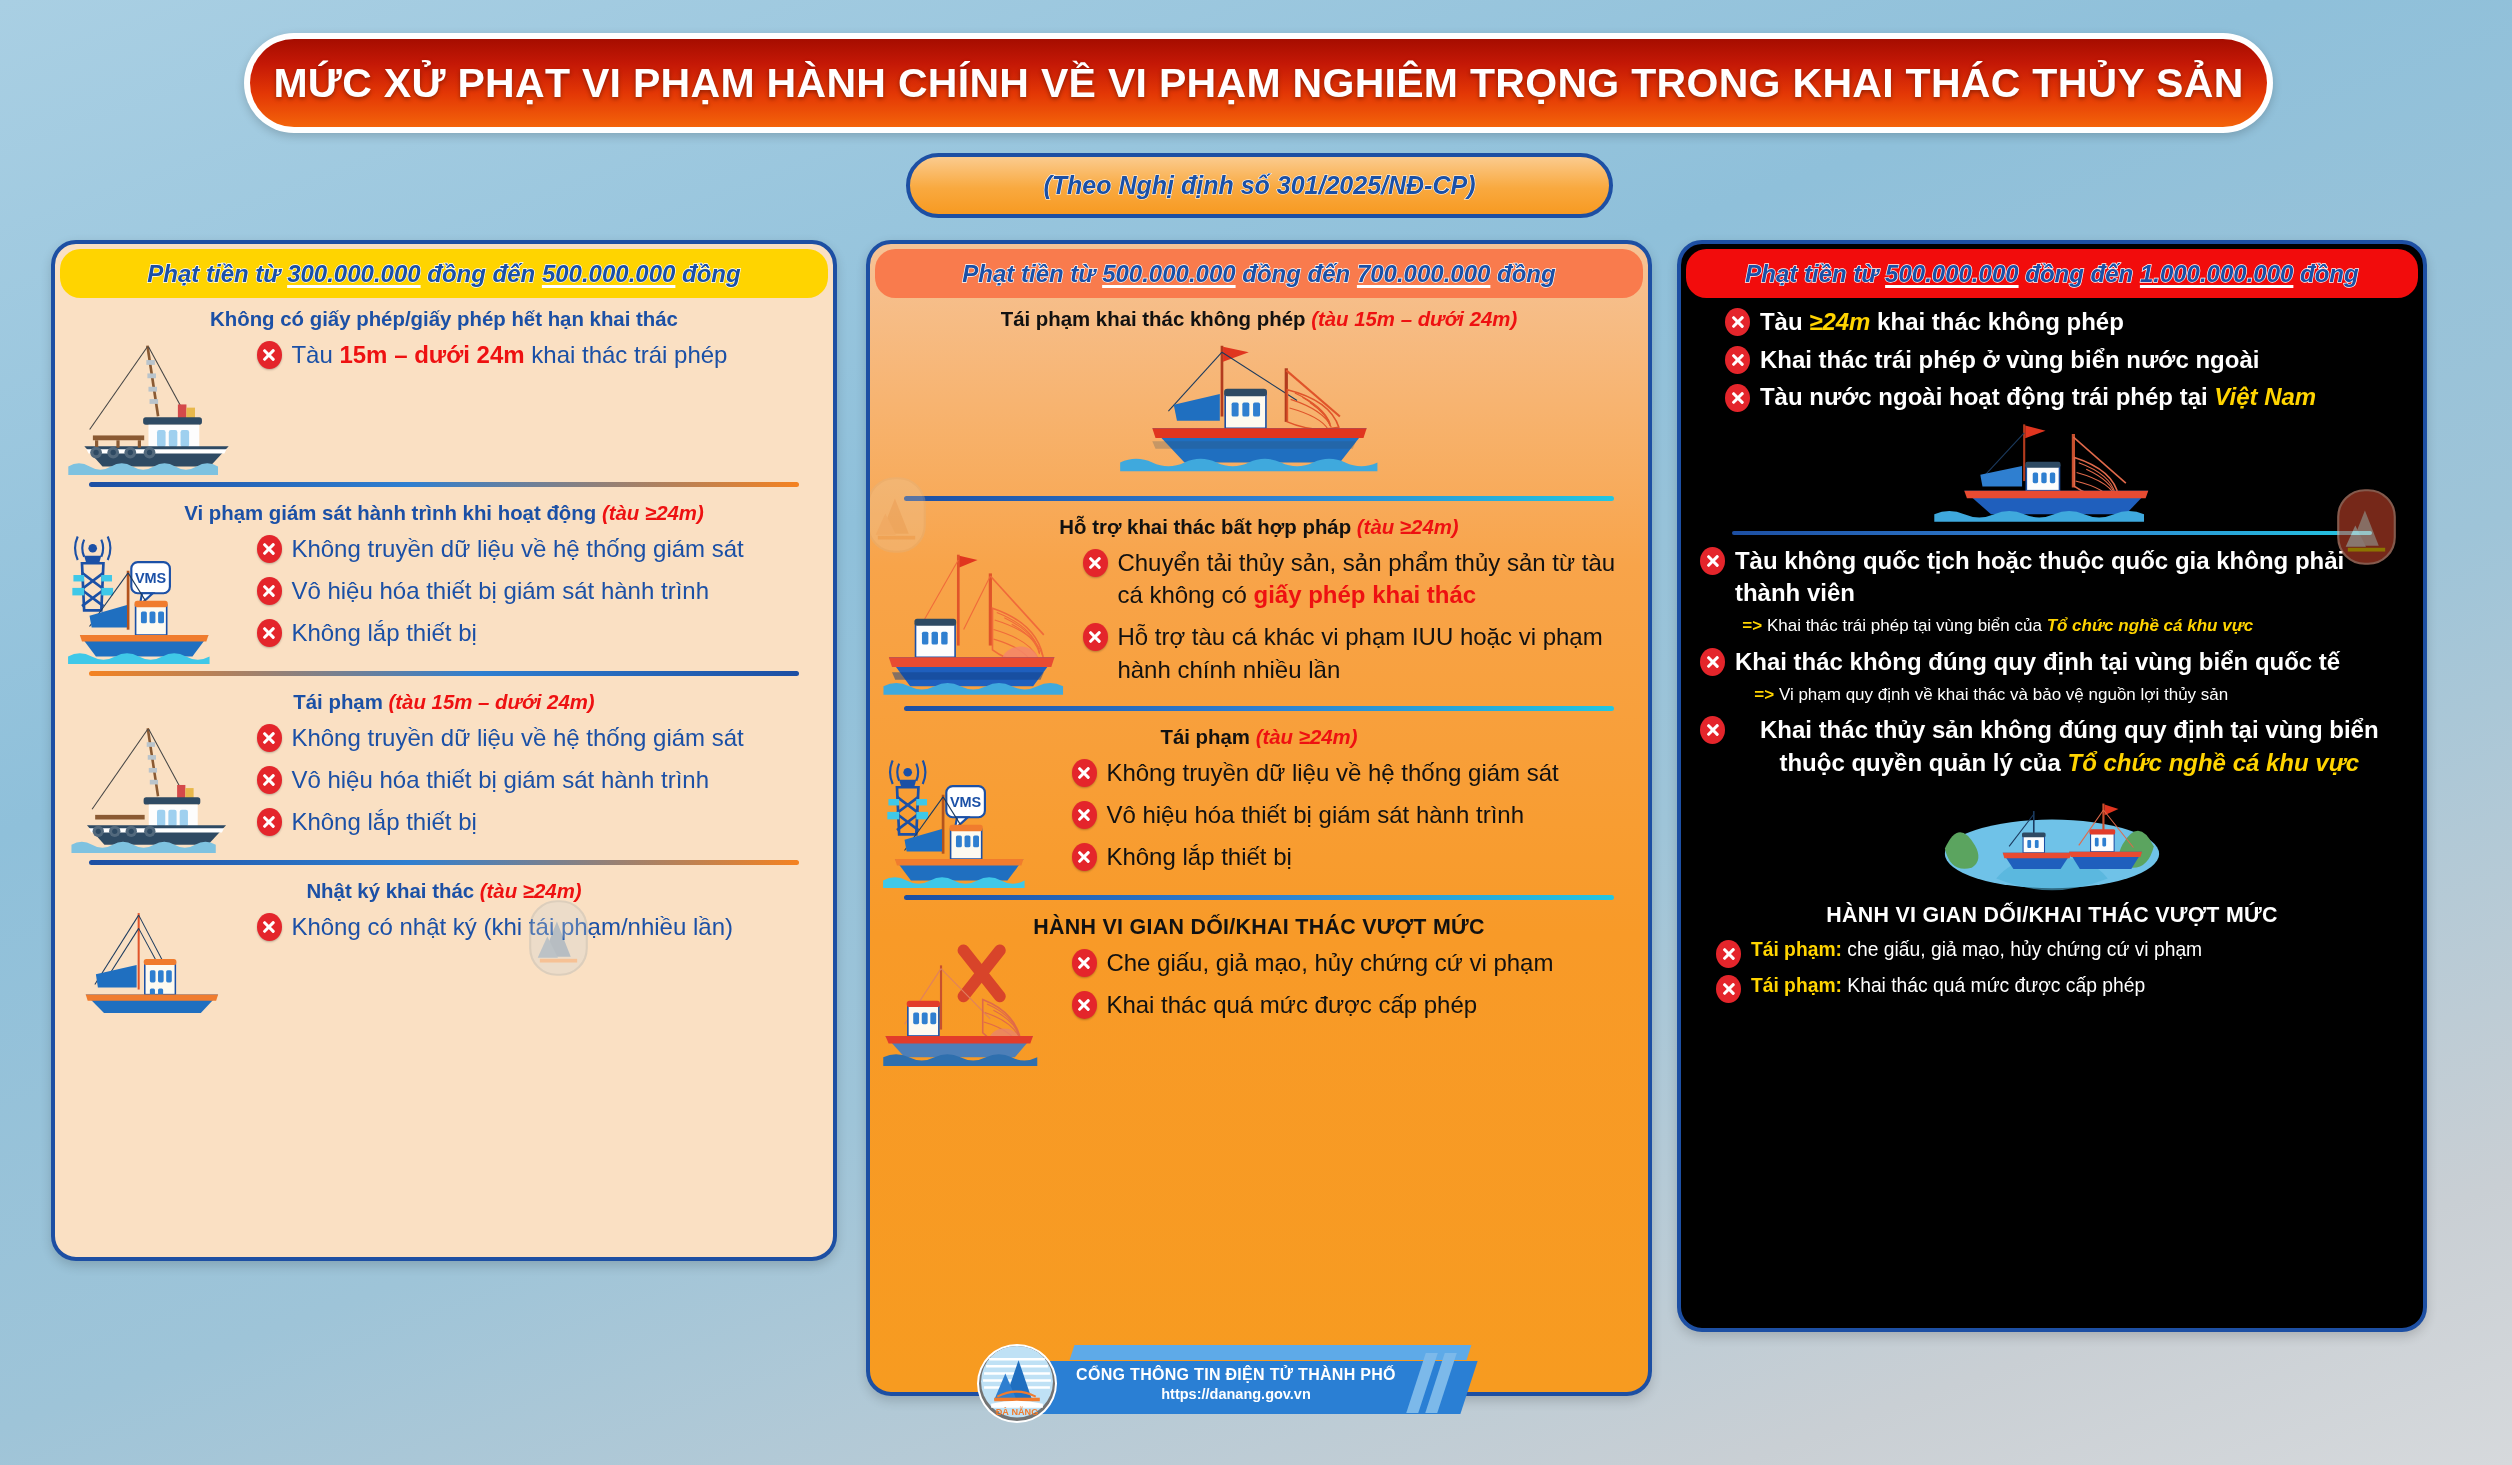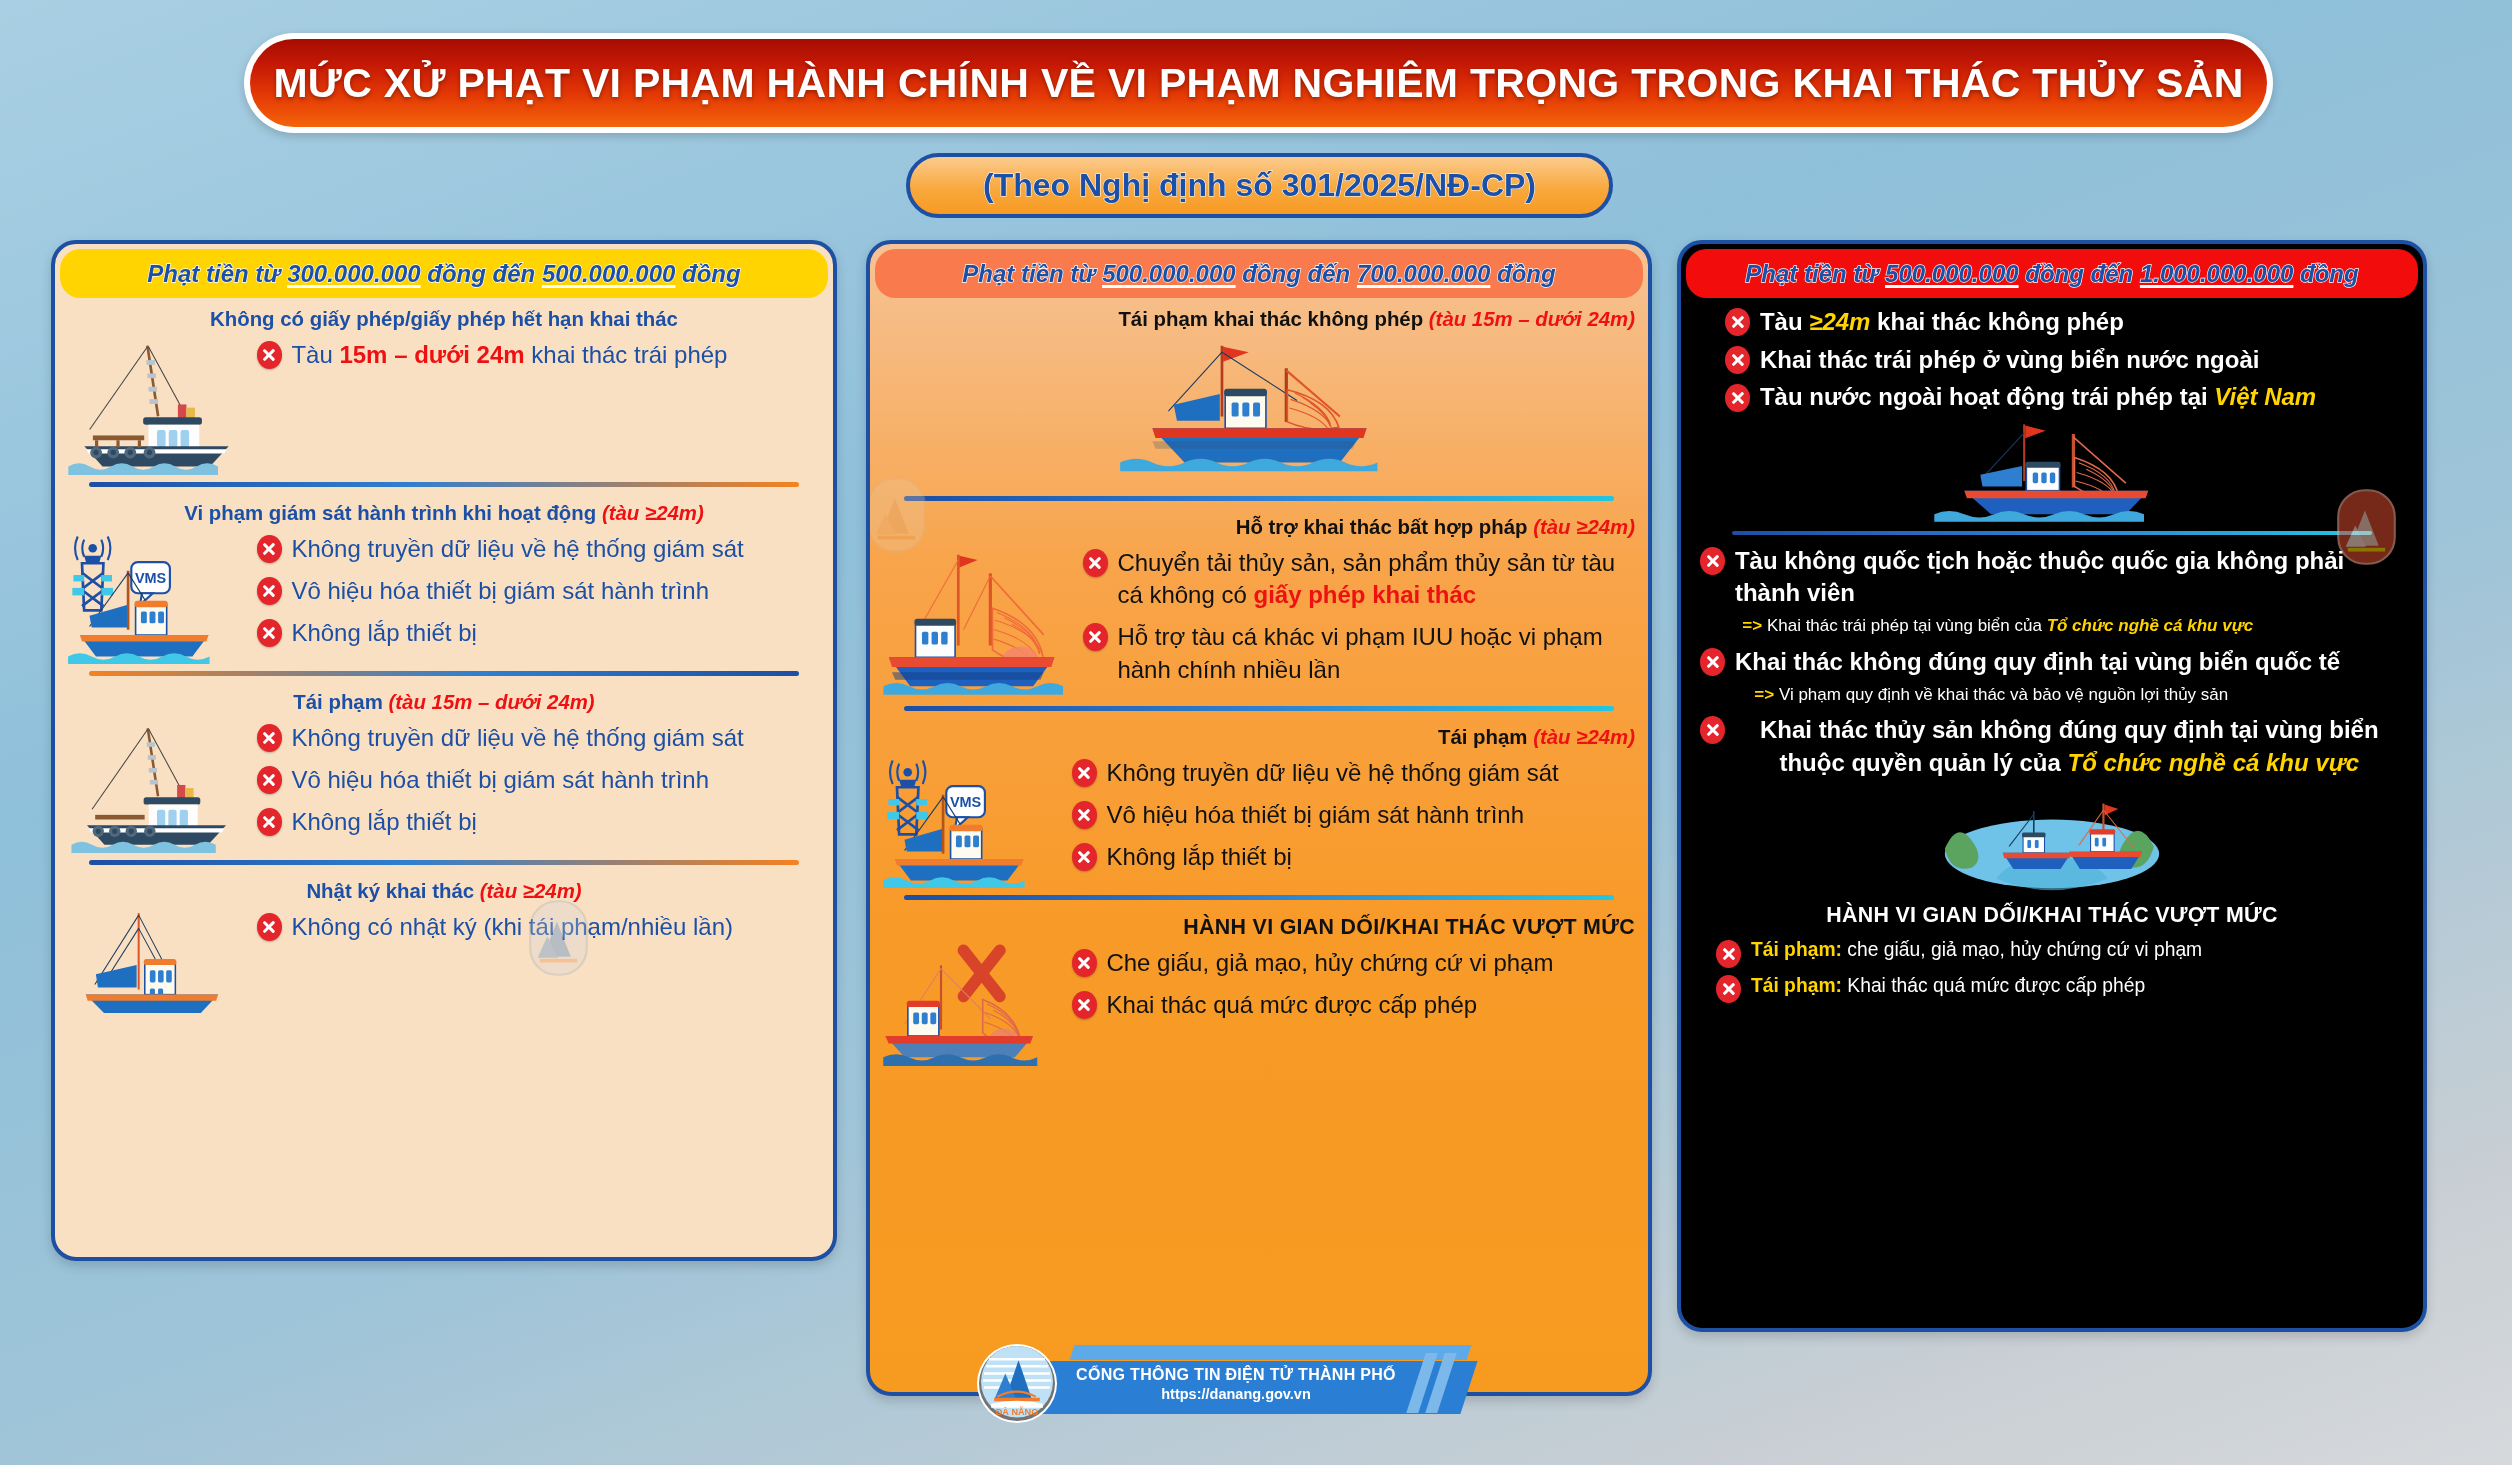--- a/index.html
+++ b/index.html
@@ -31,21 +31,21 @@
   }
 
   
   .subtitle-wrap {
     position: absolute; left: 906px; top: 153px; width: 707px; height: 65px;
     background: linear-gradient(180deg, #fbcb8e 0%, #f9a93f 55%, #f79a22 100%);
     border: 4.8px solid #1d4fa3; border-radius: 33px;
     display: flex; align-items: center; justify-content: center;
   }
   .subtitle-text {
-    font-size: 32px; font-weight: 700; color: #1b50a6;
+    font-size: 25px; font-weight: 700; font-style: italic; color: #1b50a6;
     -webkit-text-stroke: 1.1px #ffffff; paint-order: stroke fill;
     white-space: nowrap;
   }
 
   
   .col {
     position: absolute; top: 240px; border: 4.8px solid #1d4fa3; border-radius: 25px;
     overflow: hidden; box-shadow: 0 4.3px 10.7px rgba(0,0,0,.16);
   }
   #col1 { left: 51px;   width: 786px; height: 1021px; background: #fae0c3; }
@@ -66,21 +66,21 @@
     white-space: nowrap;
   }
   .col-head-text u { text-decoration: underline; text-decoration-thickness: 2.7px; text-underline-offset: 3.2px; }
 
   .col-body { padding: 3.2px 13px 5.4px 13px; position: relative; }
 
   
   .section { position: relative; margin-bottom: 3.2px; }
   .sec-title { text-align: center; font-size: 20.4px; font-weight: 700; line-height: 1.25; padding: 5.4px 0 3.2px; }
   #col1 .sec-title { color: #1b50a6; }
-  #col2 .sec-title { color: #111111; text-align: right; }
+  #col2 .sec-title { color: #111111; }
   .sec-title .hl { color: #ee1111; font-style: italic; }
   .sec-title.caps { font-size: 21.4px; letter-spacing: 0.3px; }
 
   .row { display: flex; align-items: flex-start; gap: 11.8px; }
   .art { flex: 0 0 auto; position: relative; text-align: center; }
   .bullets { flex: 1 1 auto; padding-top: 3.2px; }
 
   .bullet { display: flex; align-items: flex-start; gap: 9.6px; margin-bottom: 9.6px; }
   .xmark {
     flex: 0 0 auto; width: 25px; height: 28px; border-radius: 50%;

